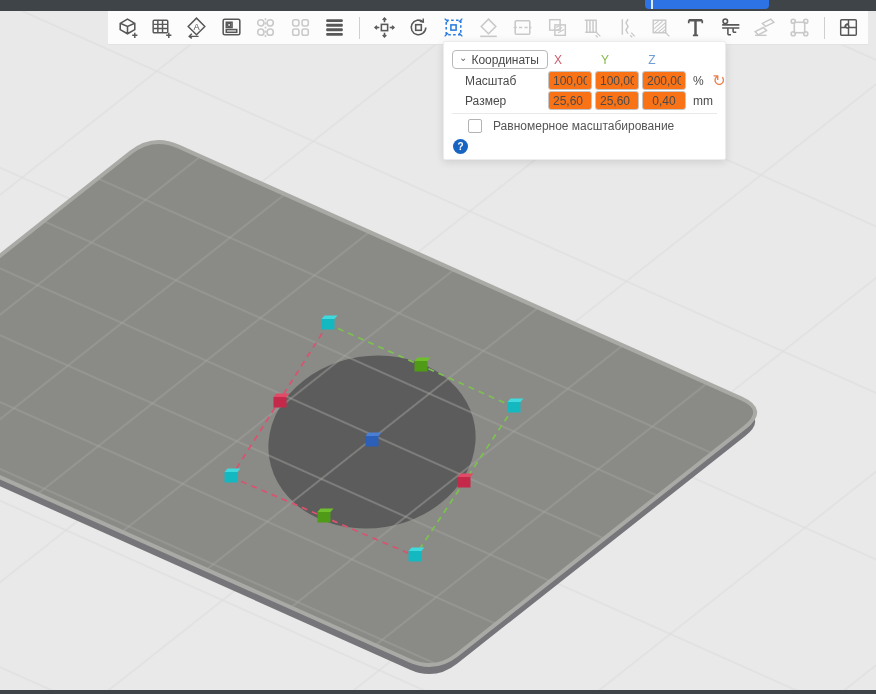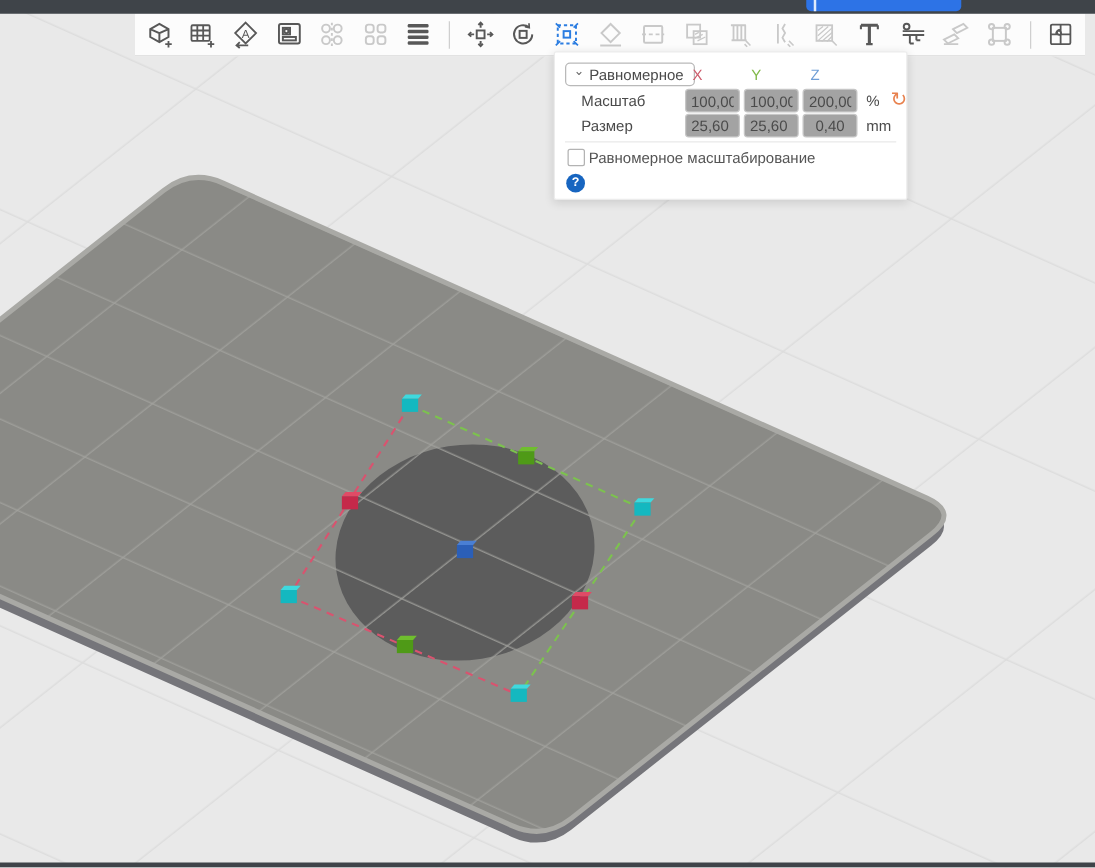--- a/index.html
+++ b/index.html
@@ -43,29 +43,29 @@
     background:#fff;border:1px solid #b9b9b9;border-radius:4px;
     font-family:"Liberation Sans",sans-serif;font-size:12px;color:#4a4a4a;
     display:flex;align-items:center;gap:4px;cursor:pointer;
   }
   .chev{font-size:10px;line-height:10px;margin-top:-3px;color:#666;}
   .axh{position:absolute;top:11px;width:44px;text-align:center;font-size:12px;}
   .prow{position:absolute;left:12px;width:100%;height:19px;}
   .plabel{position:absolute;left:9px;top:3px;}
   .pin{
     position:absolute;top:0;width:44px;height:19px;box-sizing:border-box;
-    border:1px solid #c6c6c6;border-radius:3px;background:#a3a3a3;
+    border:1px solid #c6c6c6;border-radius:3px;background:#f97316;
     font-family:"Liberation Sans",sans-serif;font-size:12px;color:#4a4a4a;
     padding:0 4px;
   }
   .punit{position:absolute;left:237px;top:3px;}
   .reset-btn{position:absolute;left:253px;top:0px;width:20px;height:19px;border:none;background:none;
     color:#e8824f;font-size:16px;line-height:19px;cursor:pointer;padding:0;transform:scaleX(-1);}
   .pdivider{position:absolute;left:8px;right:8px;top:71px;height:1px;background:#e9e9e9;}
-  .chkrow{position:absolute;left:10px;top:77px;display:flex;align-items:center;gap:3px;}
+  .chkrow{position:absolute;left:24px;top:77px;display:flex;align-items:center;gap:11px;}
   .chkbox{width:12px;height:12px;border:1px solid #b3b3b3;border-radius:2px;background:#fff;flex:none;}
   .chklabel{font-size:12px;color:#555;}
   .help-btn{
     position:absolute;left:9px;top:97px;width:15px;height:15px;border-radius:50%;
     background:#1765c0;color:#fff;font-size:10px;font-weight:bold;
     display:flex;align-items:center;justify-content:center;cursor:pointer;border:none;padding:0;
   }
 </style>
 </head>
 <body>
@@ -349,21 +349,21 @@
           <path d="M12 4.5 V9 a1.8 1.8 0 1 0 0 3 V19.5"></path>
           <path d="M4.5 12 H9 a1.8 1.8 0 1 1 3 0 H19.5"></path>
         </svg>
       </span>
   </div>
 </div>
 
 <div class="panel">
   <button class="dropdown">
     <span class="chev">⌄</span>
-    <span>Равномерное</span>
+    <span>Координаты</span>
   </button>
 
   <span class="axh" style="left: 92px; color: rgb(205, 92, 108);">X</span>
   <span class="axh" style="left: 139px; color: rgb(130, 185, 74);">Y</span>
   <span class="axh" style="left: 186px; color: rgb(111, 158, 214);">Z</span>
 
   <div class="prow" style="top:29px">
     <span class="plabel">Масштаб</span>
     <input class="pin" style="left: 92px;" value="100,00">
     <input class="pin" style="left: 139px;" value="100,00">

